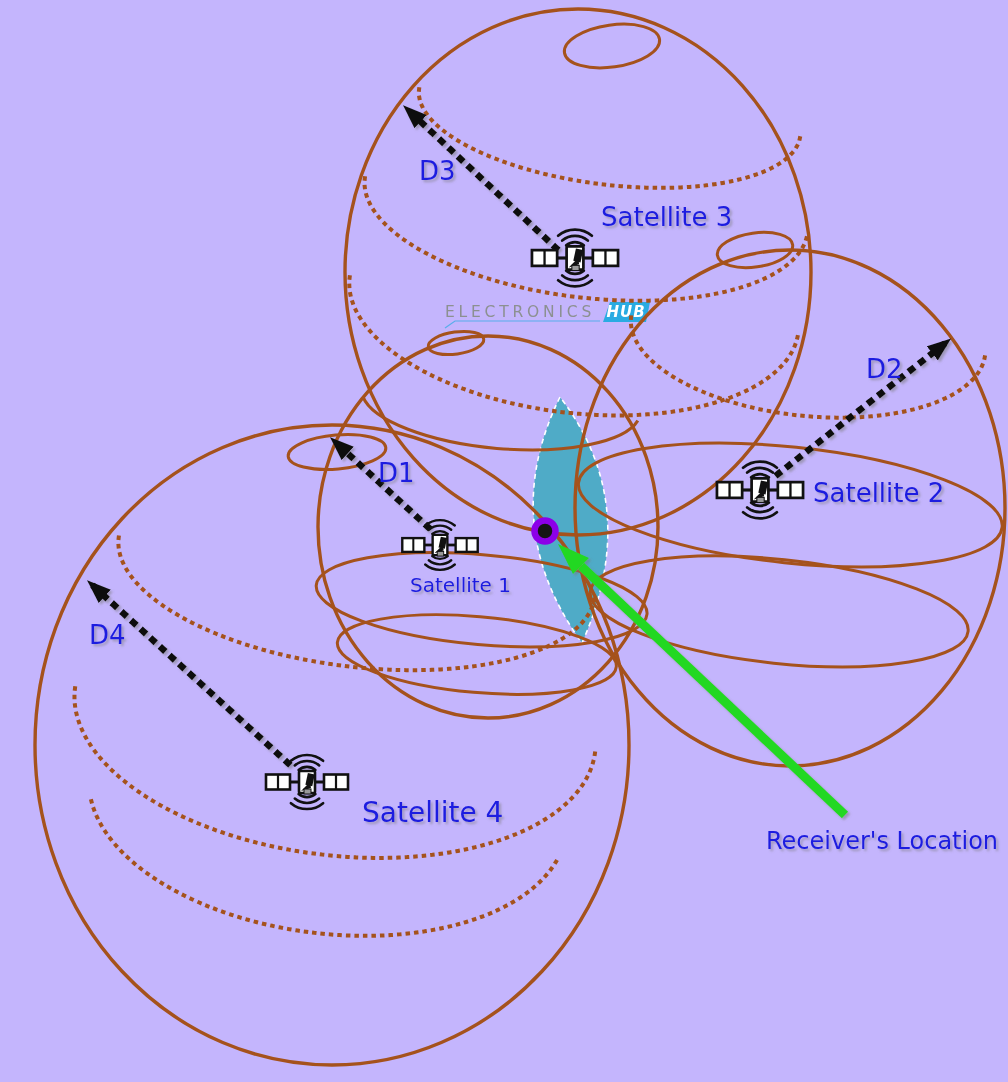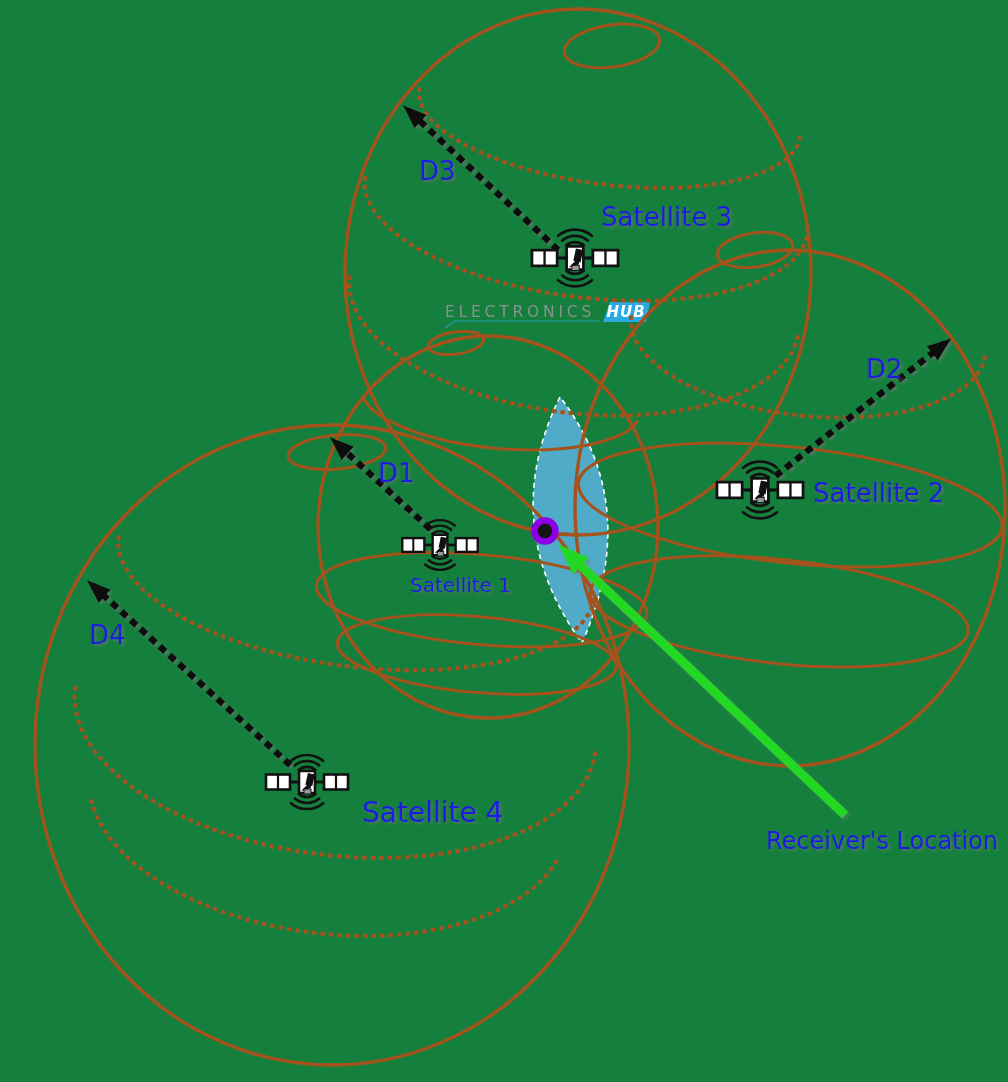--- a/index.html
+++ b/index.html
@@ -1,16 +1,16 @@
 <!DOCTYPE html>
 <html style="--sphere-stroke: #A5521C; --label-blue: #1B1BE0; --lens-fill: #4FABC7; --lens-border: #FFFFFF; --receiver-fill: #151515; --receiver-ring: #8C00E8; --arrow-black: #111111; --green-arrow: #22D822; --watermark-gray: #8C9091; --watermark-cyan: #29ABE2; --watermark-text: #FFFFFF;"><head>
 <meta charset="utf-8">
 <style>
   html,body{margin:0;padding:0;background:#ffffff;}
-  .stage{position:relative;width:1008px;height:1082px;background:#15803d;overflow:hidden;}
+  .stage{position:relative;width:1008px;height:1082px;background:#c4b5fd;overflow:hidden;}
   svg{display:block;width:100%;height:100%;}
   svg text{font-family:"DejaVu Sans","Liberation Sans",sans-serif;}
 
   .outer{fill:none;stroke:var(--sphere-stroke);stroke-width:3.4;}
   .pole{fill:none;stroke:var(--sphere-stroke);stroke-width:3;}
   .band{fill:none;stroke:var(--sphere-stroke);stroke-width:3;}
   .lat-solid{fill:none;stroke:var(--sphere-stroke);stroke-width:3;}
   .lat-dot{fill:none;stroke:var(--sphere-stroke);stroke-width:4;
            stroke-dasharray:0.5 8;stroke-linecap:square;}
 

